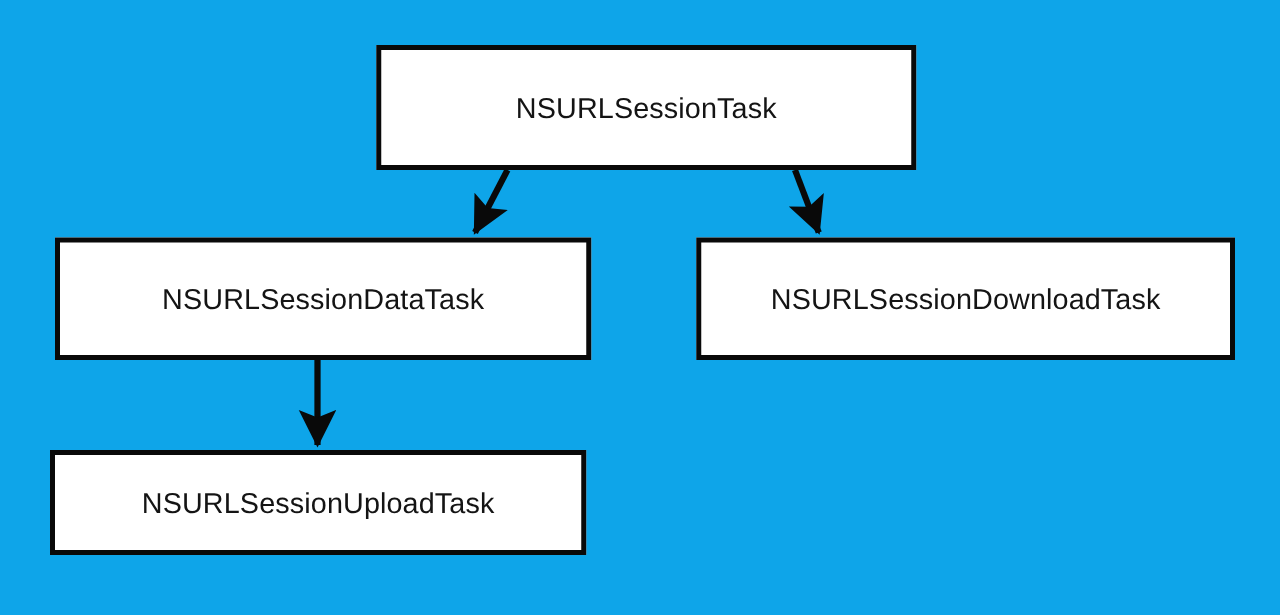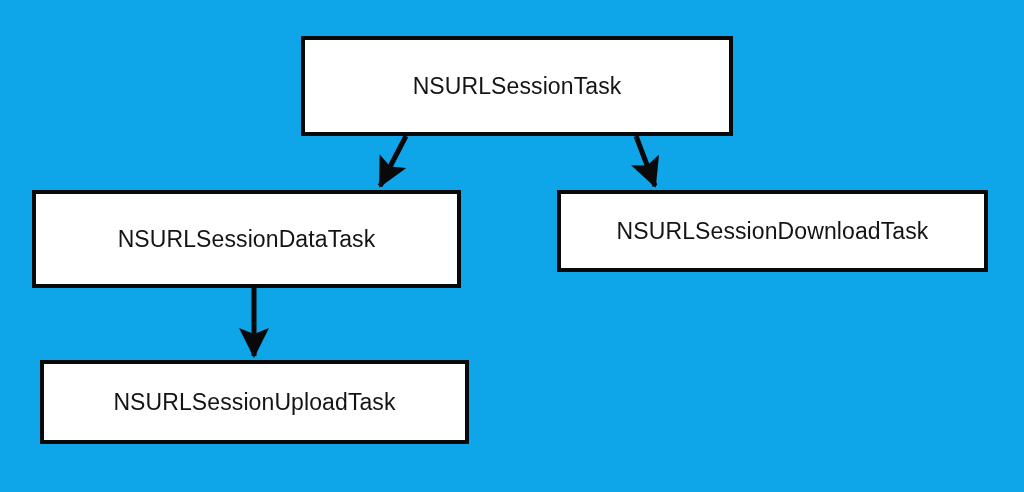--- a/index.html
+++ b/index.html
@@ -37,22 +37,22 @@
     font-family: "Liberation Sans", sans-serif;
     font-size: 23px;
     line-height: 1;
     color: #141414;
     letter-spacing: 0.1px;
     white-space: nowrap;
     text-align: center;
   }
   
   #node-root        { left: 301px; top: 36px;  width: 432px; height: 100px; }
-  #node-data        { left: 32px;  top: 190px; width: 429px; height: 98px;  }
-  #node-download    { left: 557px; top: 190px; width: 431px; height: 82px;  }
+  #node-data        { left: 44px;  top: 190px; width: 429px; height: 98px;  }
+  #node-download    { left: 557px; top: 190px; width: 431px; height: 98px;  }
   #node-upload      { left: 40px;  top: 360px; width: 429px; height: 84px;  }
 </style>
 </head>
 <body>
 
 <div id="canvas">
 
   <svg id="edges" viewBox="0 0 1024 492" xmlns="http://www.w3.org/2000/svg">
     <defs>
       <marker id="arrowhead" markerWidth="7" markerHeight="7" refX="5.6" refY="3" orient="auto" markerUnits="strokeWidth">

